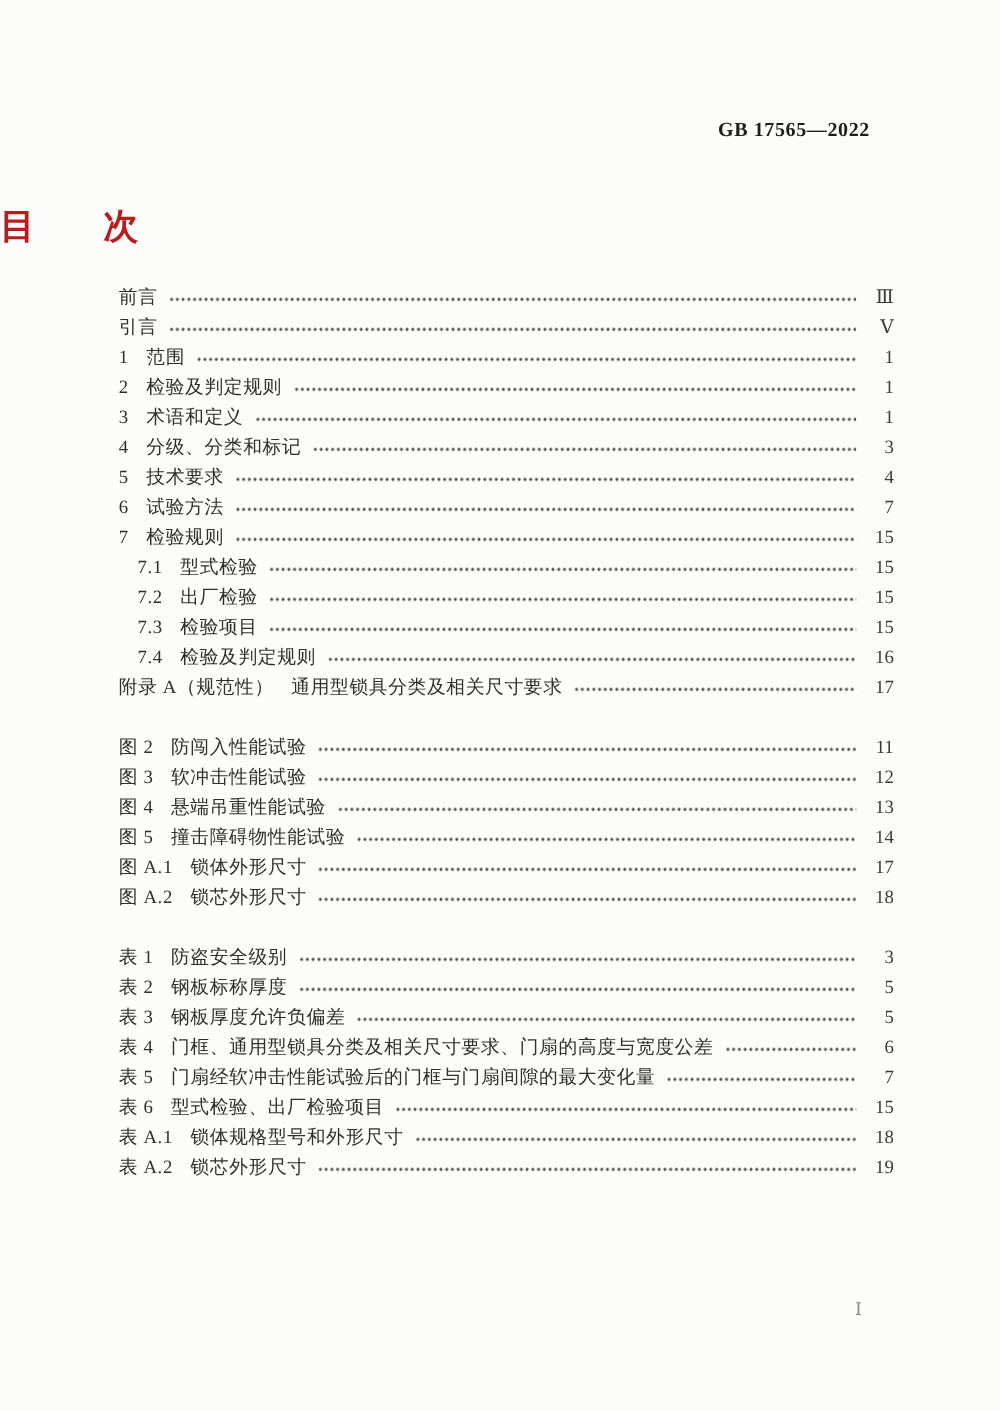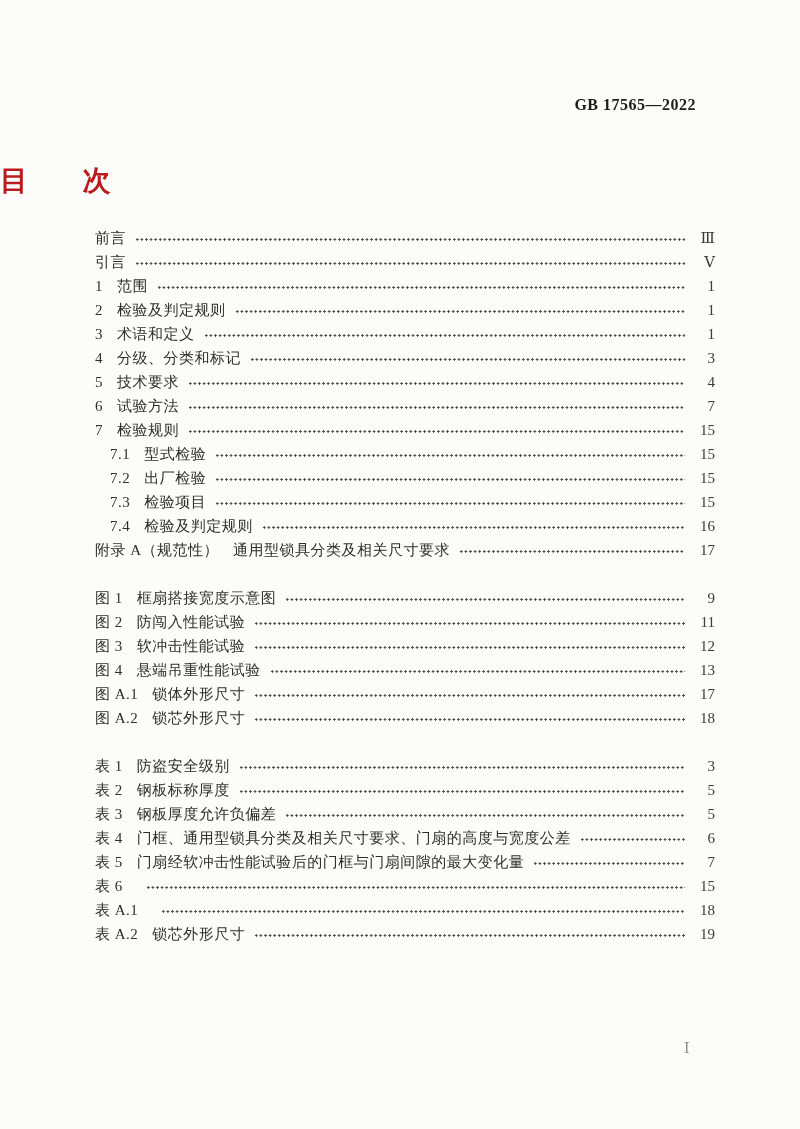--- a/index.html
+++ b/index.html
@@ -196,26 +196,20 @@
   </div>
 
   <div class="toc-row">
     <span class="num">附录 A（规范性）</span>
     <span class="title">通用型锁具分类及相关尺寸要求</span>
     <span class="leader"></span>
     <span class="pagenum">17</span>
   </div>
 </div>
       <div class="toc-group">
-  <div class="toc-row">
-    <span class="num">图 1</span>
-    <span class="title">框扇搭接宽度示意图</span>
-    <span class="leader"></span>
-    <span class="pagenum">9</span>
-  </div>
 
   <div class="toc-row">
     <span class="num">图 2</span>
     <span class="title">防闯入性能试验</span>
     <span class="leader"></span>
     <span class="pagenum">11</span>
   </div>
 
   <div class="toc-row">
     <span class="num">图 3</span>
@@ -224,20 +218,26 @@
     <span class="pagenum">12</span>
   </div>
 
   <div class="toc-row">
     <span class="num">图 4</span>
     <span class="title">悬端吊重性能试验</span>
     <span class="leader"></span>
     <span class="pagenum">13</span>
   </div>
 
+  <div class="toc-row">
+    <span class="num">图 5</span>
+    <span class="title">撞击障碍物性能试验</span>
+    <span class="leader"></span>
+    <span class="pagenum">14</span>
+  </div>
 
   <div class="toc-row">
     <span class="num">图 A.1</span>
     <span class="title">锁体外形尺寸</span>
     <span class="leader"></span>
     <span class="pagenum">17</span>
   </div>
 
   <div class="toc-row">
     <span class="num">图 A.2</span>
@@ -277,26 +277,28 @@
 
   <div class="toc-row">
     <span class="num">表 5</span>
     <span class="title">门扇经软冲击性能试验后的门框与门扇间隙的最大变化量</span>
     <span class="leader"></span>
     <span class="pagenum">7</span>
   </div>
 
   <div class="toc-row">
     <span class="num">表 6</span>
+    <span class="title">型式检验、出厂检验项目</span>
     <span class="leader"></span>
     <span class="pagenum">15</span>
   </div>
 
   <div class="toc-row">
     <span class="num">表 A.1</span>
+    <span class="title">锁体规格型号和外形尺寸</span>
     <span class="leader"></span>
     <span class="pagenum">18</span>
   </div>
 
   <div class="toc-row">
     <span class="num">表 A.2</span>
     <span class="title">锁芯外形尺寸</span>
     <span class="leader"></span>
     <span class="pagenum">19</span>
   </div>

